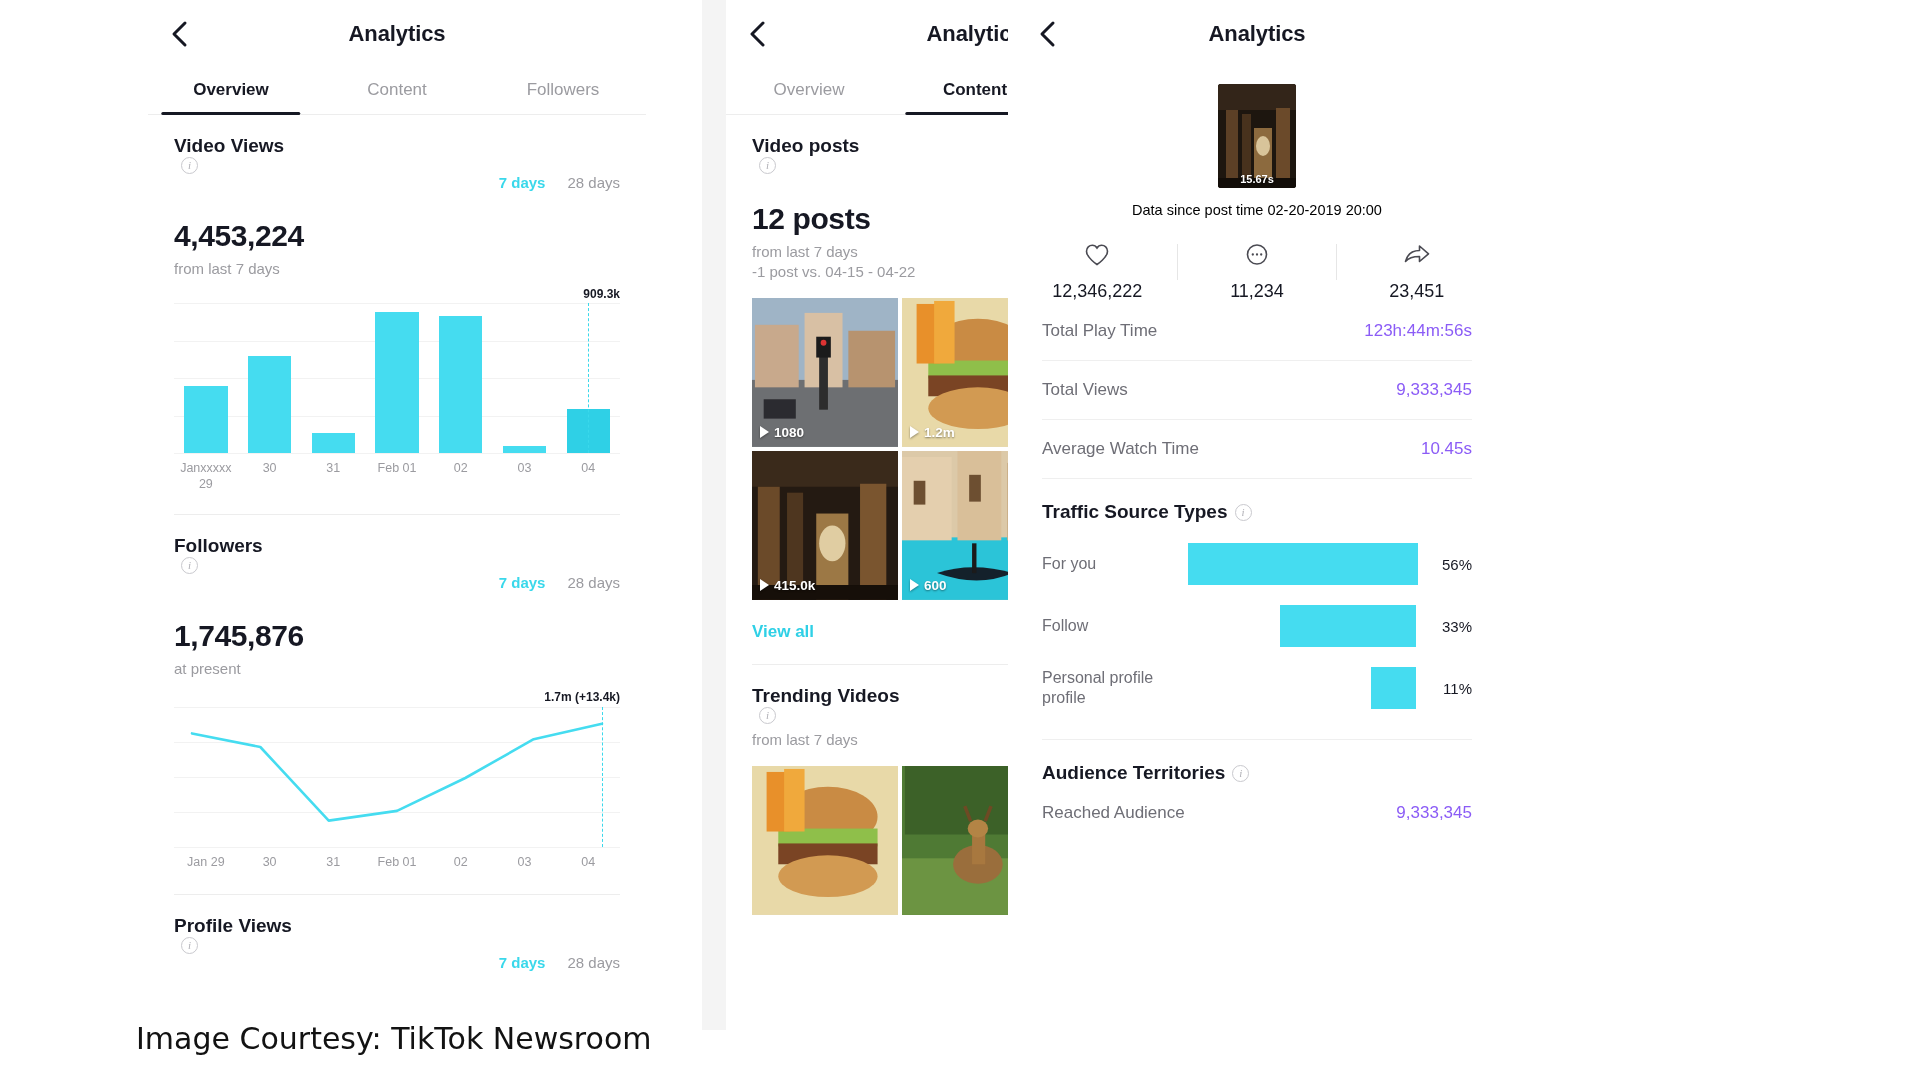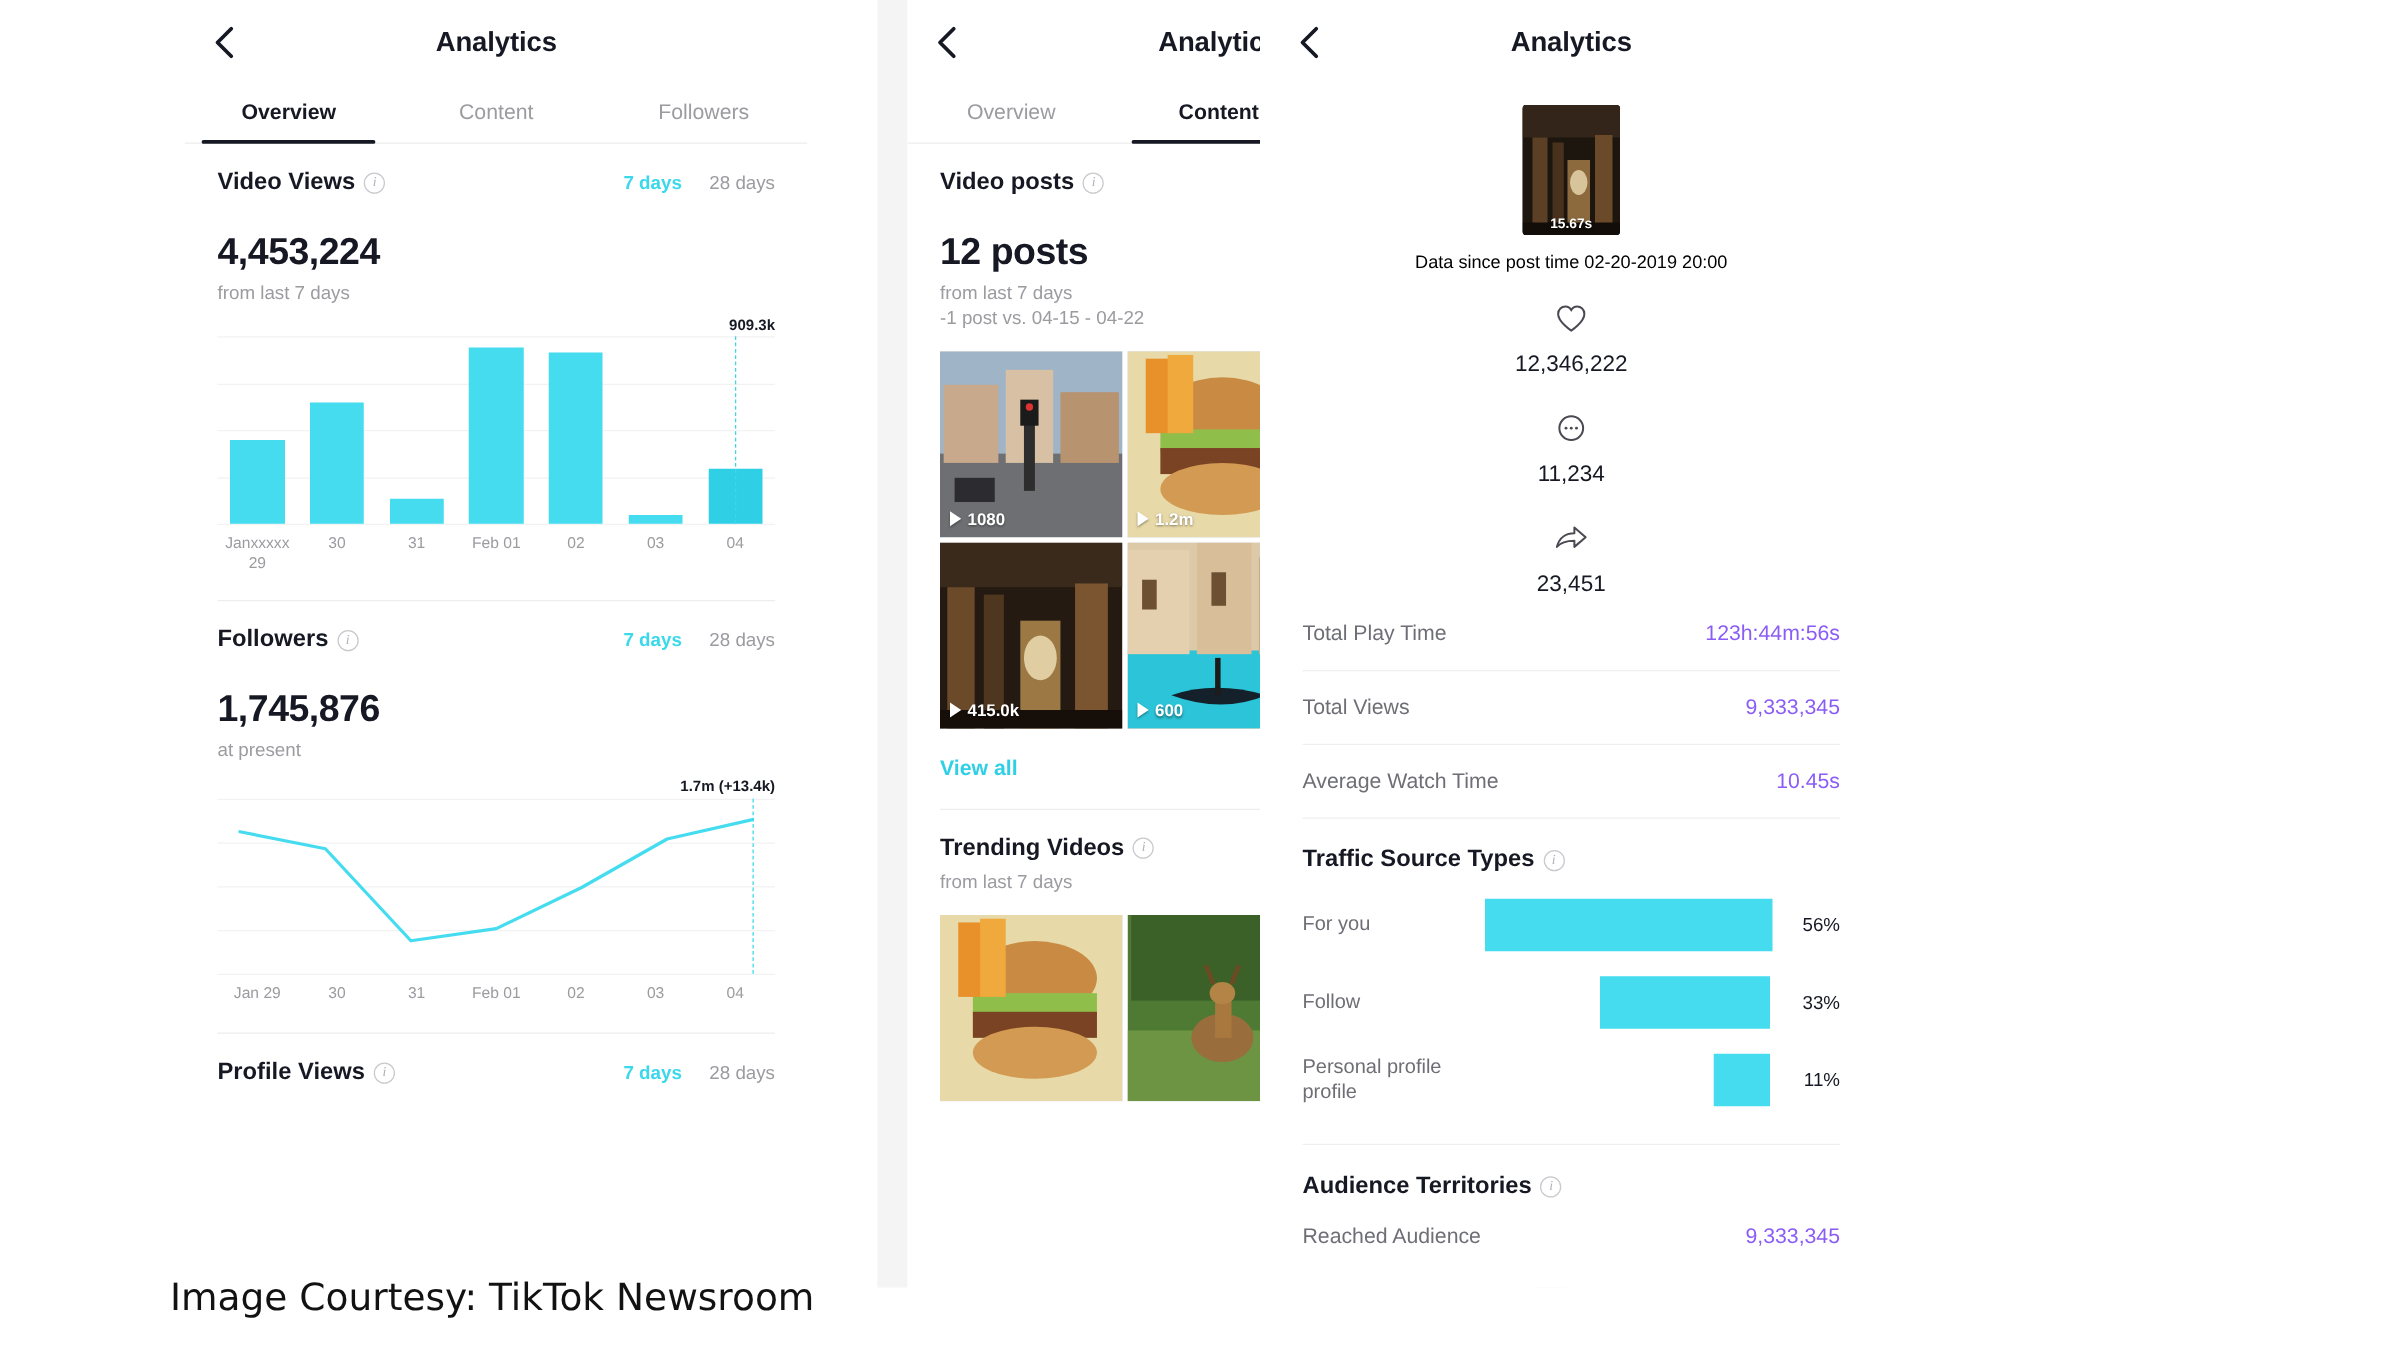--- a/index.html
+++ b/index.html
@@ -45,21 +45,21 @@
   }
   .tab.active { color: #161823; font-weight: 700; }
   .tab.active::after {
     content: ""; position: absolute; left: 50%; transform: translateX(-50%);
     bottom: -1px; width: 84%; height: 3px; background: #161823; border-radius: 2px;
   }
 
   
   .section { padding: 0 26px; }
   .sec-head {
-    display: flex; align-items: center; padding-top: 20px;
+    display: flex; padding-top: 20px; flex-direction: column;
   }
   .sec-title { font-size: 19px; font-weight: 700; color: #161823; }
   .info-i {
     width: 17px; height: 17px; border-radius: 50%; border: 1.4px solid #c9c9ce;
     color: #b0b0b6; font-size: 11px; line-height: 14px; text-align: center;
     margin-left: 7px; font-style: italic; font-family: "Liberation Serif", serif;
   }
   .range-switch { margin-left: auto; display: flex; gap: 22px; font-size: 15px; }
   .range-opt { color: #9b9ba0; cursor: pointer; }
   .range-opt.active { color: #3ad8eb; font-weight: 700; }
@@ -107,21 +107,21 @@
   .thumb-wrap { display: flex; justify-content: center; margin-top: 16px; }
   .thumb {
     position: relative; width: 78px; height: 104px; border-radius: 3px; overflow: hidden;
     background: #2a2018; cursor: pointer;
   }
   .thumb-dur {
     position: absolute; left: 0; right: 0; bottom: 3px; text-align: center;
     color: #fff; font-size: 11px; font-weight: 600; text-shadow: 0 1px 2px rgba(0,0,0,.6);
   }
   .since { text-align: center; font-size: 14.5px; color: #000000; margin-top: 14px; }
-  .eng-row { display: flex; align-items: stretch; margin-top: 22px; padding: 0 10px; flex-direction: column; }
+  .eng-row { display: flex; align-items: stretch; margin-top: 22px; padding: 0 10px; }
   .eng-item { flex: 1; text-align: center; }
   .eng-ico { height: 30px; display: flex; align-items: center; justify-content: center; }
   .eng-val { font-size: 18px; color: #161823; margin-top: 11px; }
   .eng-sep { width: 1px; background: #e6e6e6; margin: 4px 0 22px; }
   .kv-row {
     display: flex; align-items: center; justify-content: space-between;
     padding: 19px 0; border-bottom: 1px solid #efefef;
   }
   .kv-k { font-size: 17px; color: #6e6e76; }
   .kv-v { font-size: 17px; color: #8b5cf6; }

